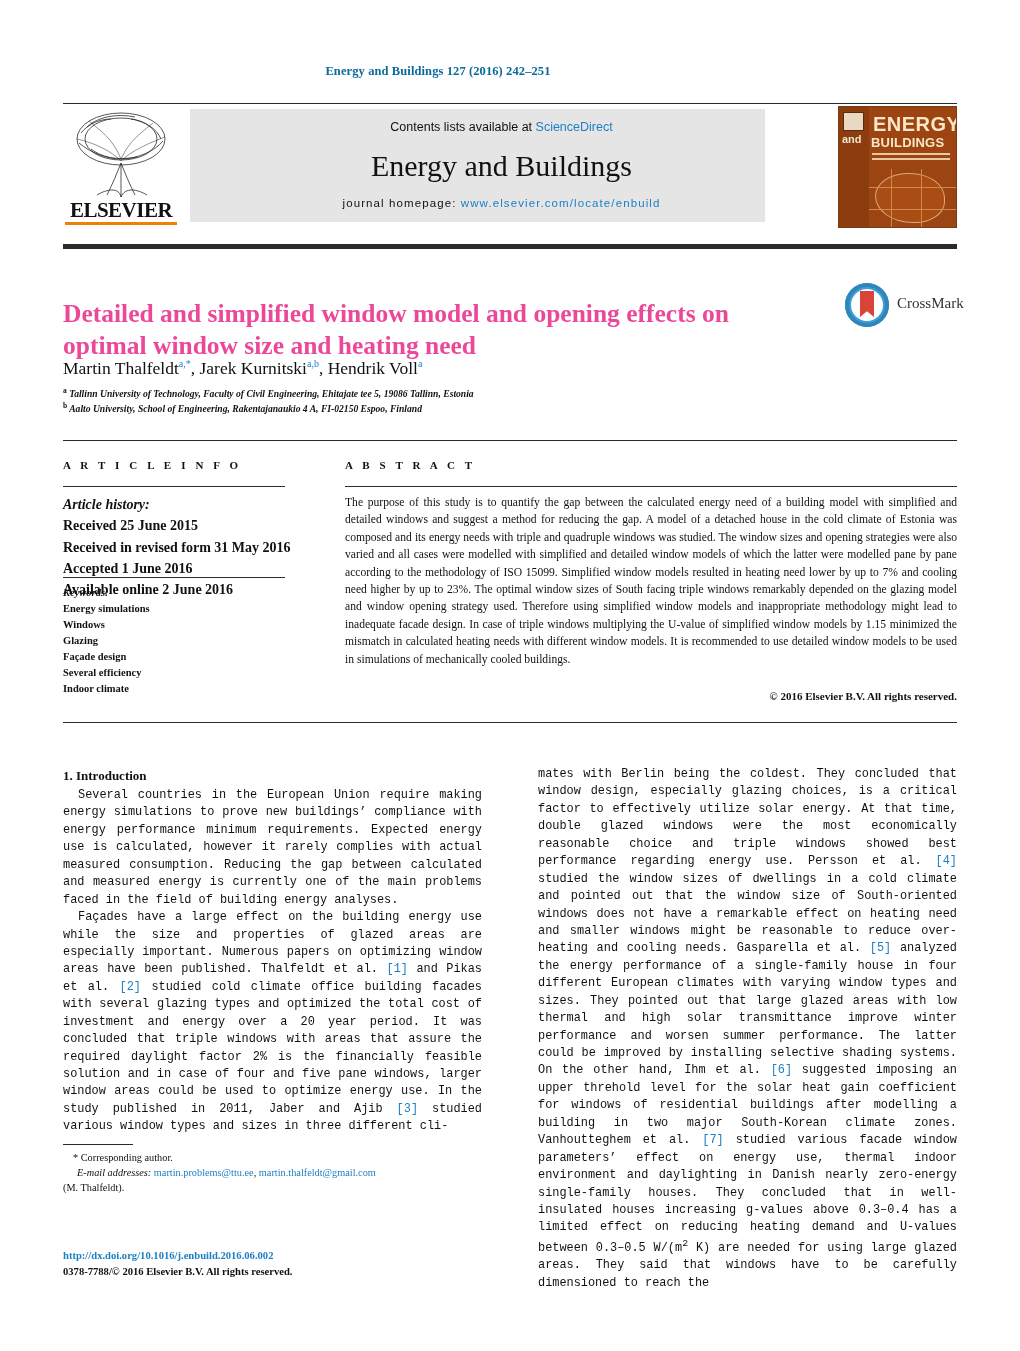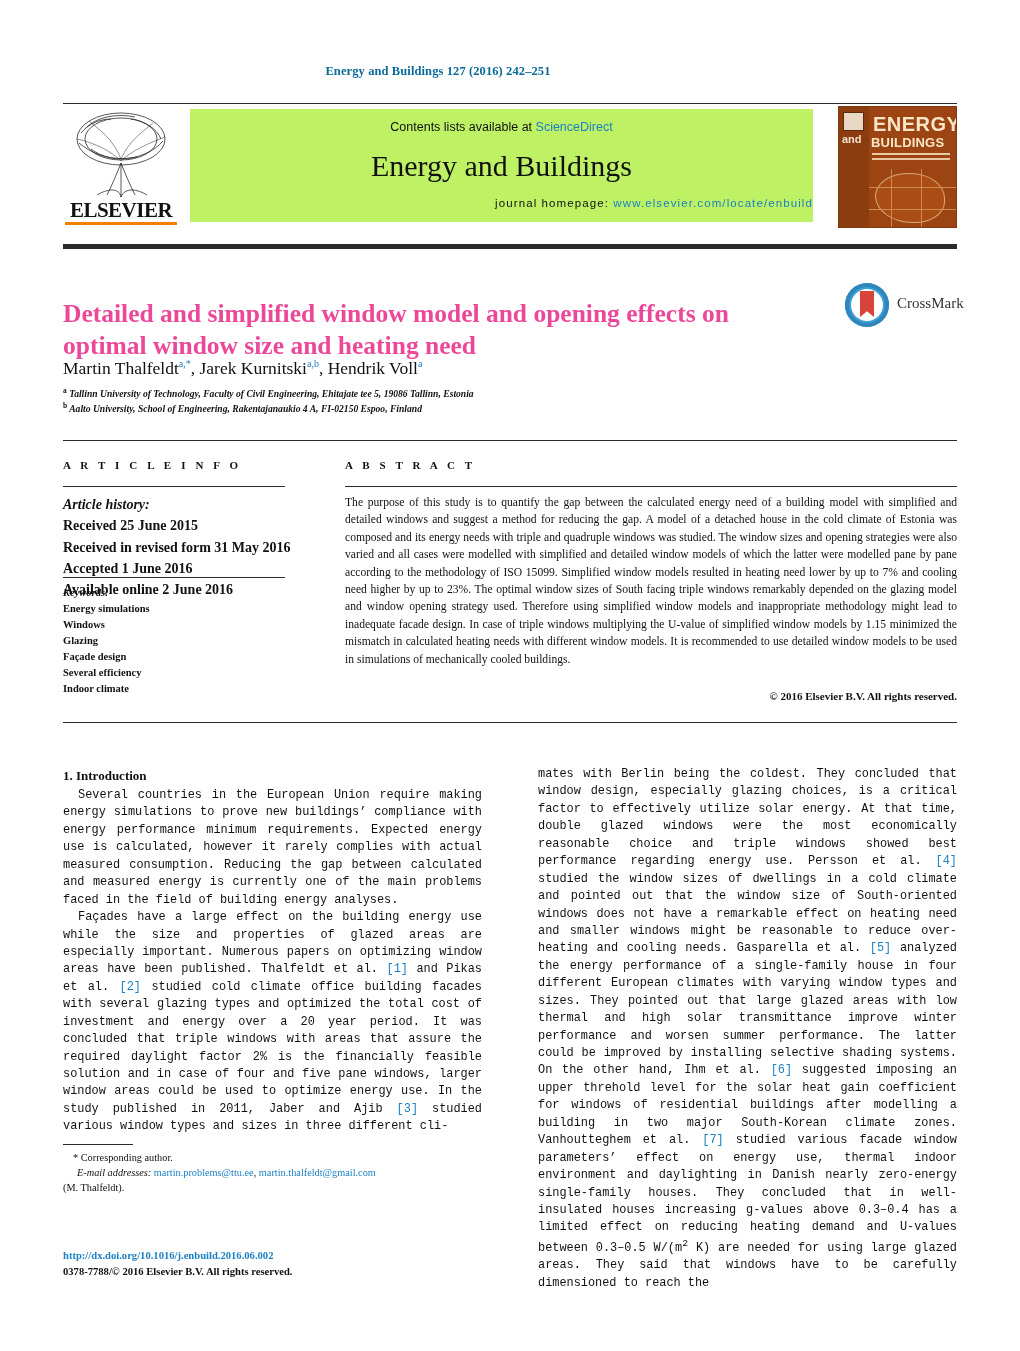--- a/index.html
+++ b/index.html
@@ -83,23 +83,23 @@
     left: 2px;
     width: 112px;
     height: 3px;
     background: #f08000;
   }
 
   .contents-band {
     position: absolute;
     top: 6px;
     left: 127px;
-    width: 623px;
+    width: 575px;
     height: 113px;
-    background: #bef264;
+    background: #e5e5e5;
   }
   .contents-line {
     position: absolute;
     top: 11px;
     left: 0;
     width: 623px;
     text-align: center;
     font-family: "Liberation Sans", sans-serif;
     font-size: 12.5px;
     color: #111;
@@ -115,21 +115,21 @@
     text-align: center;
     font-family: "Liberation Serif", serif;
     font-size: 30px;
     color: #111;
   }
   .homepage-line {
     position: absolute;
     top: 88px;
     left: 0;
     width: 623px;
-    text-align: right;
+    text-align: center;
     font-family: "Liberation Sans", sans-serif;
     font-size: 11.5px;
     letter-spacing: 1.1px;
     color: #111;
   }
   .homepage-line .url {
     color: #1b7fc4;
   }
 
   .cover {

